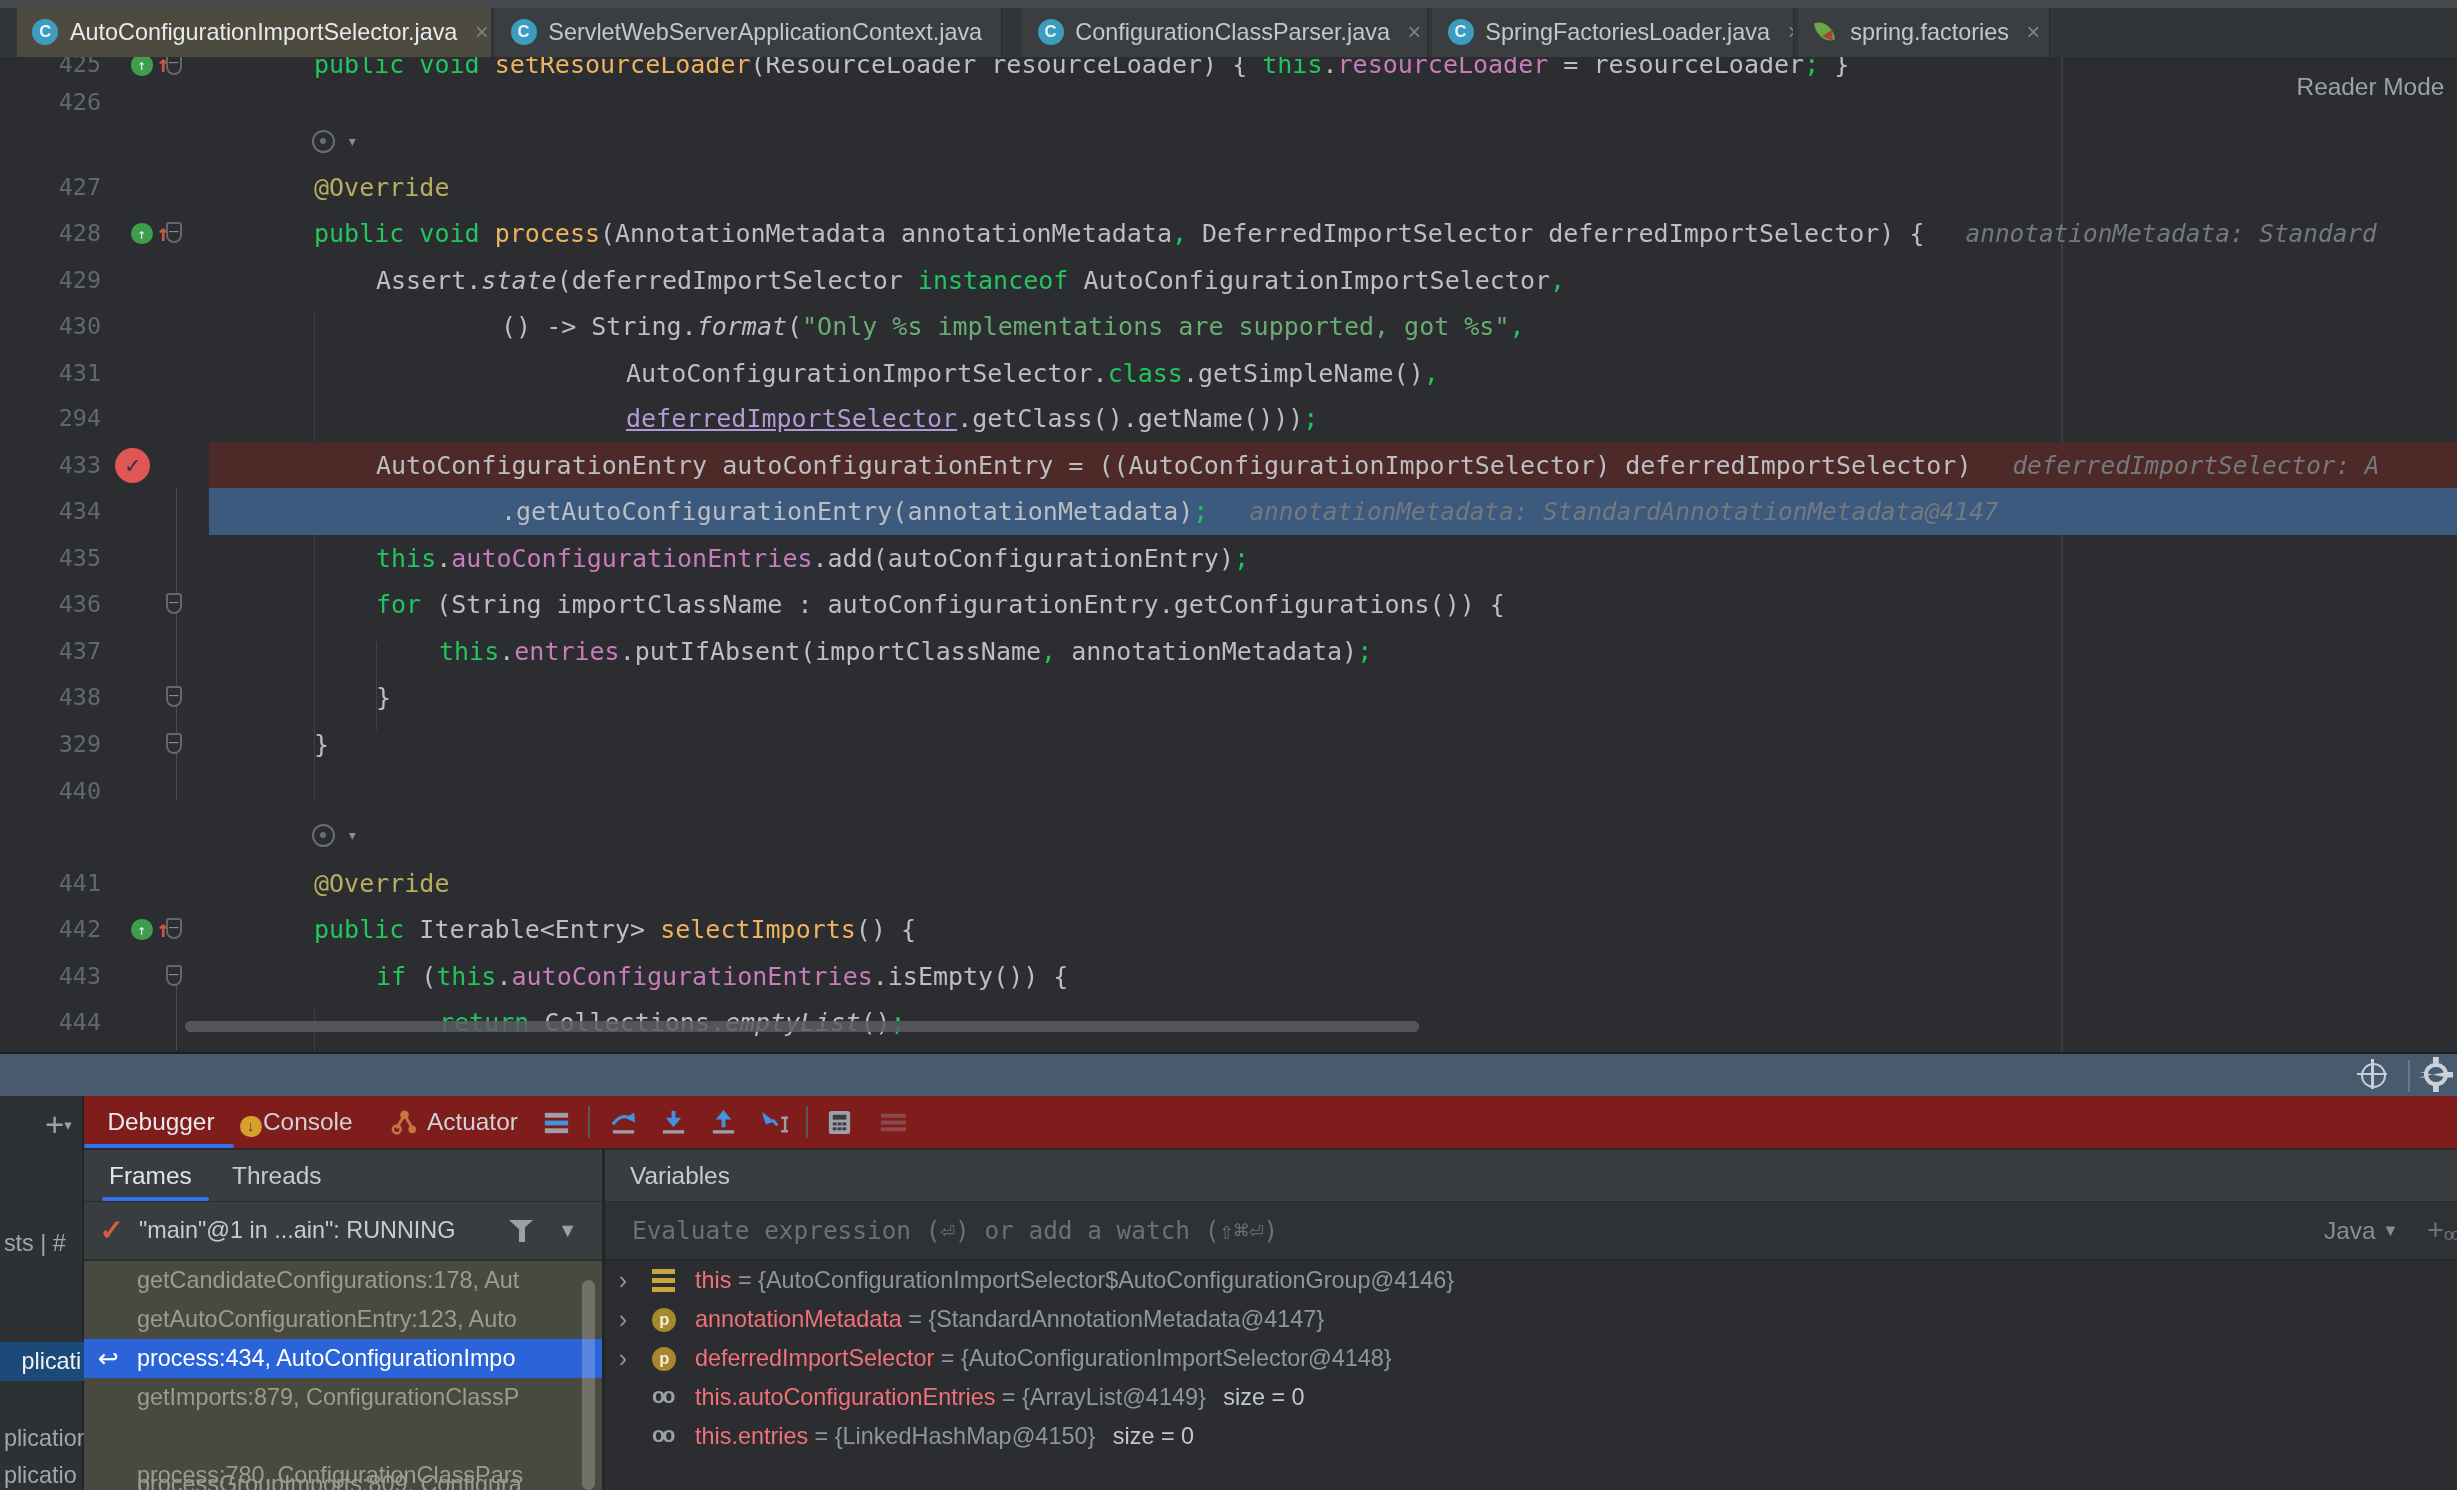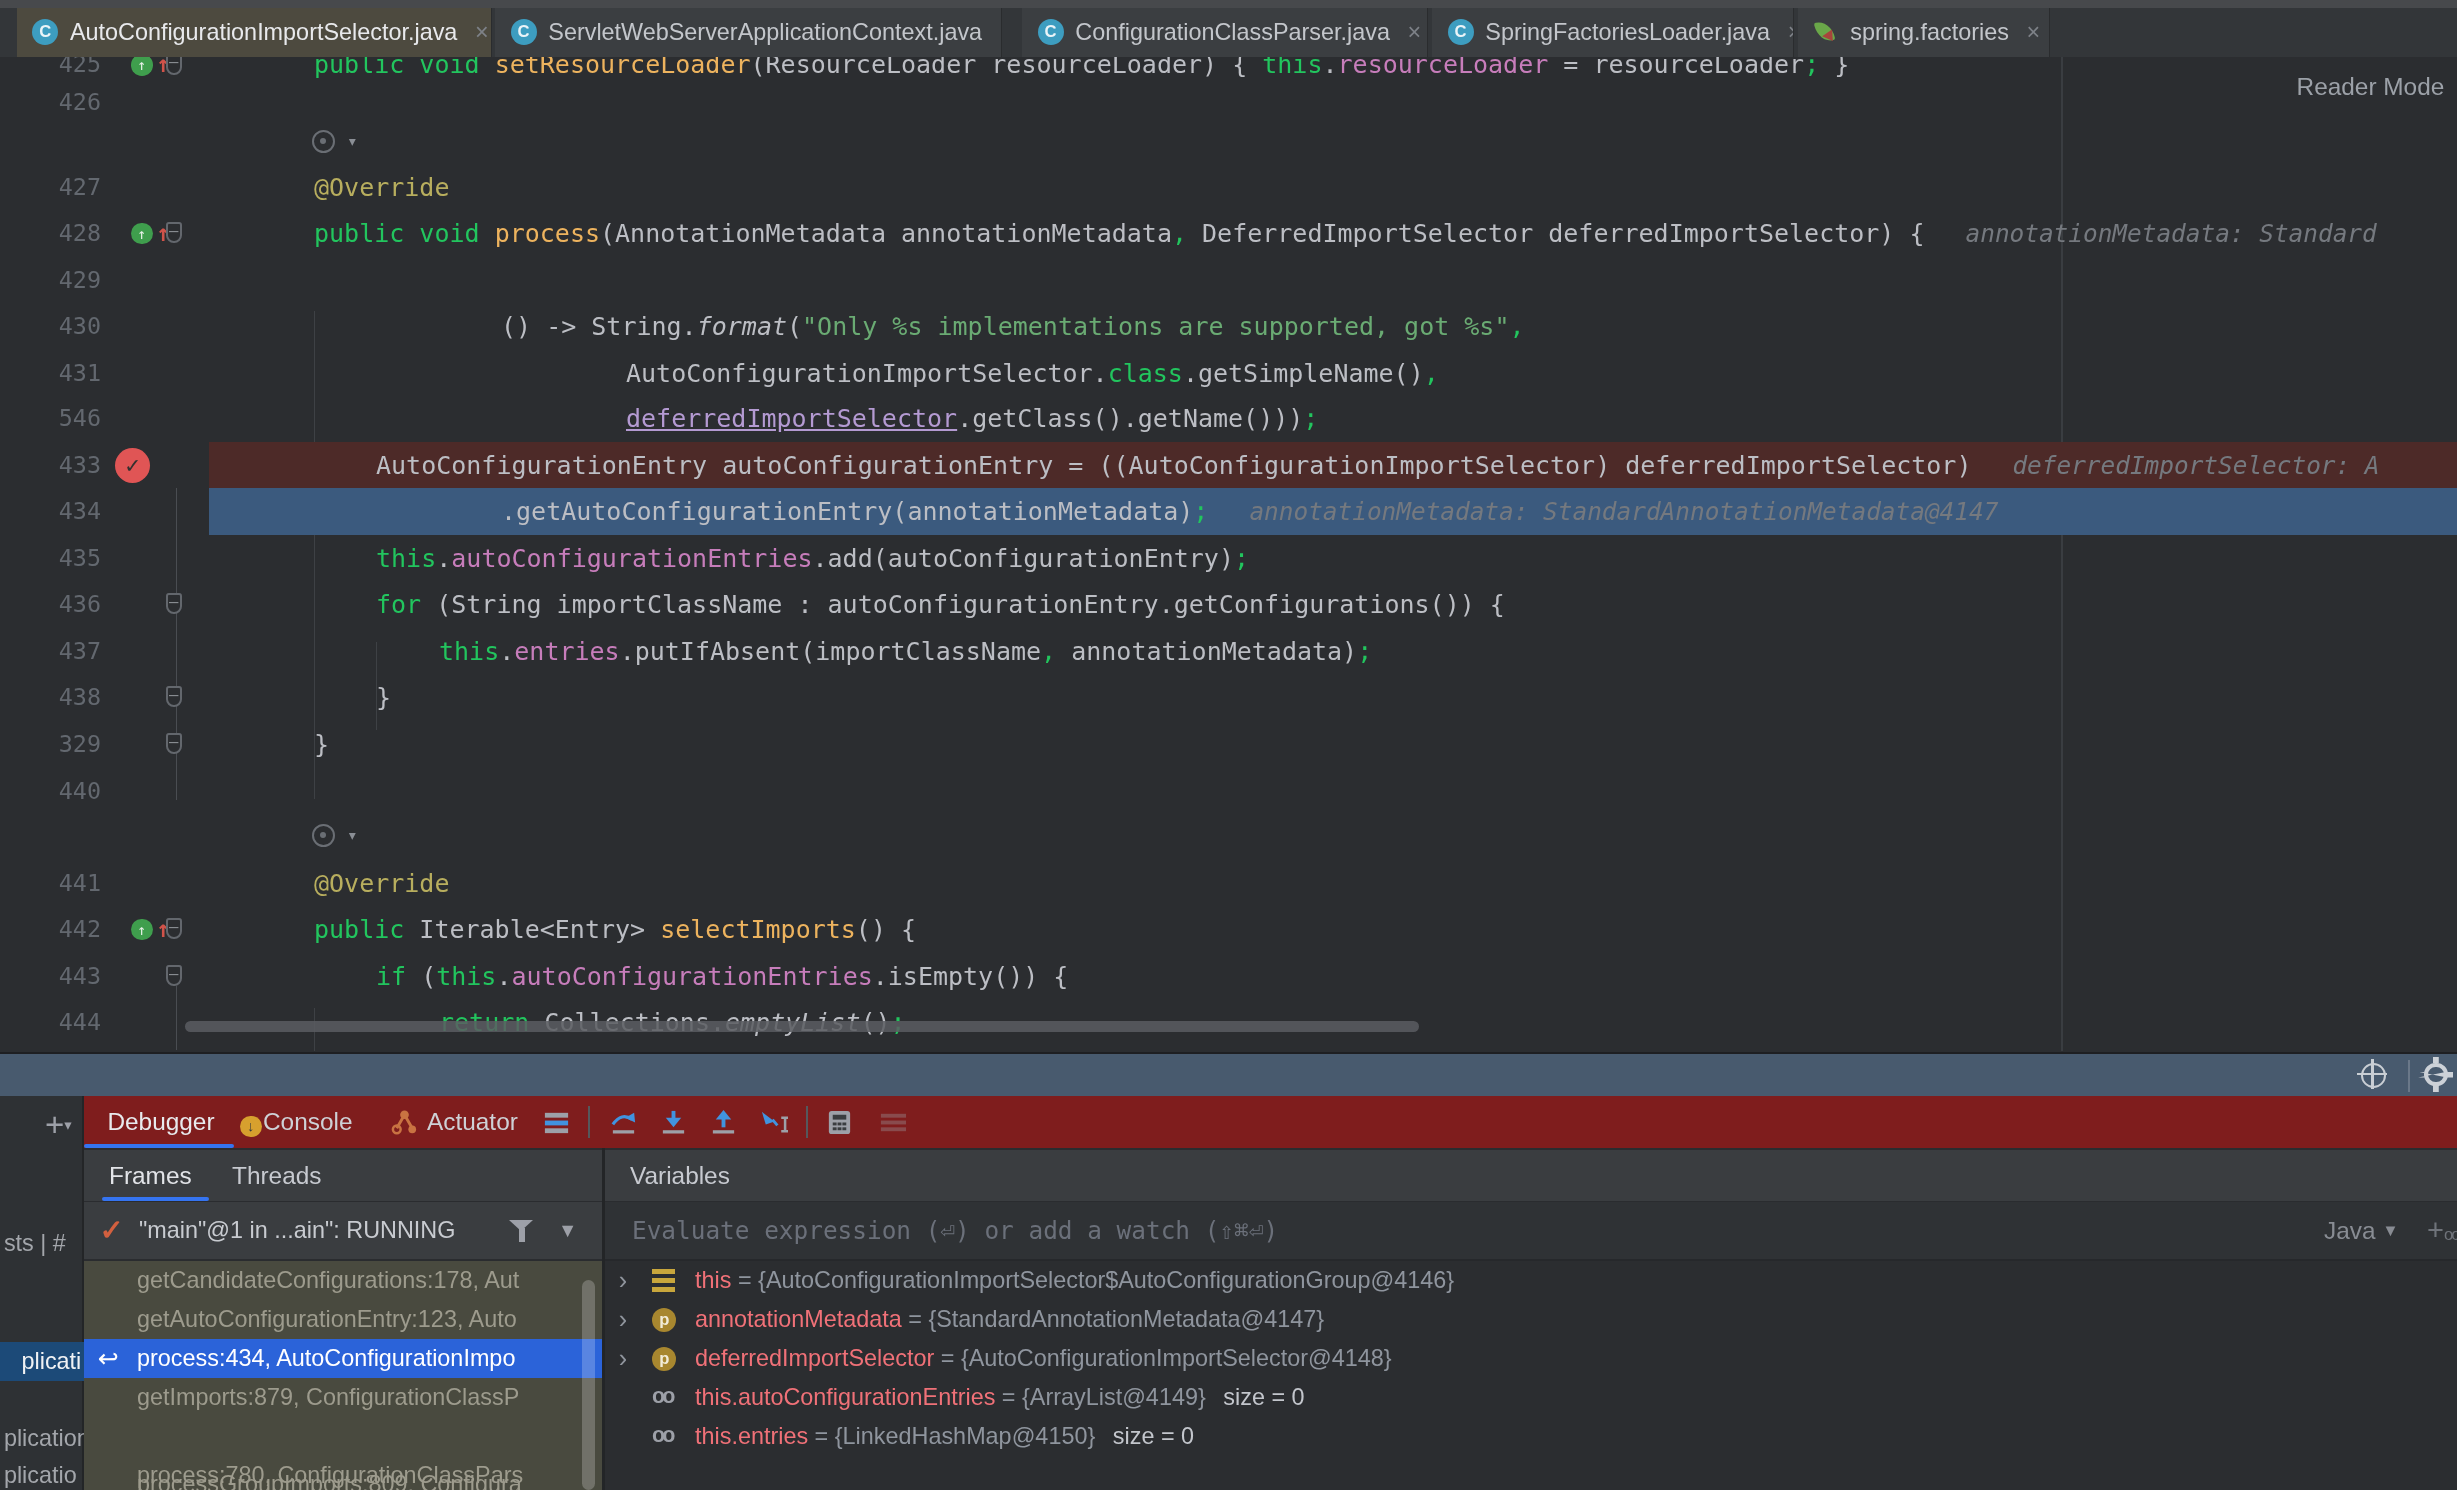--- a/index.html
+++ b/index.html
@@ -158,24 +158,24 @@
     <div class="abs fold-line" style="top:929px;height:64px;"></div>
     <div class="abs indent-guide" style="left:314px;top:254px;height:488px;"></div>
     <div class="abs indent-guide" style="left:376px;top:585px;height:88px;"></div>
     <div class="abs indent-guide" style="left:314px;top:951px;height:43px;"></div>
     <div id="lines">
         <div class="abs srcline" style="top: -15.6px;"><span class="num">425</span><span class="icon-override">↑</span><span class="icon-hotswap">↑</span><span class="icon-fold">–</span><span class="code" style="left: 314px;"><span class="tk-k">public void </span><span class="tk-m">setResourceLoader</span><span class="tk-p">(ResourceLoader resourceLoader) { </span><span class="tk-k">this</span><span class="tk-p">.</span><span class="tk-f">resourceLoader</span><span class="tk-p"> = resourceLoader</span><span class="tk-k">;</span><span class="tk-p"> }</span></span></div>
         <div class="abs srcline" style="top: 21.5px;"><span class="num">426</span><span class="code" style="left: 314px;"></span></div>
         <div class="abs srcline" style="top: 63px;"><span class="inlay-icon"></span><span class="inlay-chevron">▾</span></div>
         <div class="abs srcline" style="top: 107px;"><span class="num">427</span><span class="code" style="left: 314px;"><span class="tk-a">@Override</span></span></div>
         <div class="abs srcline" style="top: 153px;"><span class="num">428</span><span class="icon-override">↑</span><span class="icon-hotswap">↑</span><span class="icon-fold">–</span><span class="code" style="left: 314px;"><span class="tk-k">public void </span><span class="tk-m">process</span><span class="tk-p">(AnnotationMetadata annotationMetadata</span><span class="tk-k">,</span><span class="tk-p"> DeferredImportSelector deferredImportSelector) {</span><span class="tk-h">annotationMetadata: Standard</span></span></div>
-        <div class="abs srcline" style="top: 200px;"><span class="num">429</span></div>
+        <div class="abs srcline" style="top: 200px;"><span class="num">429</span><span class="code" style="left: 376px;"><span class="tk-p">Assert.</span><span class="tk-i">state</span><span class="tk-p">(deferredImportSelector </span><span class="tk-k">instanceof</span><span class="tk-p"> AutoConfigurationImportSelector</span><span class="tk-k">,</span></span></div>
         <div class="abs srcline" style="top: 246px;"><span class="num">430</span><span class="code" style="left: 501px;"><span class="tk-p">() -&gt; String.</span><span class="tk-i">format</span><span class="tk-p">(</span><span class="tk-s">"Only %s implementations are supported, got %s"</span><span class="tk-k">,</span></span></div>
         <div class="abs srcline" style="top: 293px;"><span class="num">431</span><span class="code" style="left: 626px;"><span class="tk-p">AutoConfigurationImportSelector.</span><span class="tk-k">class</span><span class="tk-p">.getSimpleName()</span><span class="tk-k">,</span></span></div>
-        <div class="abs srcline" style="top: 338px;"><span class="num">546</span><span class="code" style="left: 626px;"><span class="tk-u">deferredImportSelector</span><span class="tk-p">.getClass().getName()))</span><span class="tk-k">;</span></span></div>
+        <div class="abs srcline" style="top: 338px;"><span class="num">294</span><span class="code" style="left: 626px;"><span class="tk-u">deferredImportSelector</span><span class="tk-p">.getClass().getName()))</span><span class="tk-k">;</span></span></div>
         <div class="abs band-red" style="top: 385px;"></div>
         <div class="abs srcline" style="top: 385px;"><span class="num">433</span><span class="icon-bp">✓</span><span class="code" style="left: 376px;"><span class="tk-p">AutoConfigurationEntry autoConfigurationEntry = ((AutoConfigurationImportSelector) deferredImportSelector)</span><span class="tk-h">deferredImportSelector: A</span></span></div>
         <div class="abs band-blue" style="top: 431px;"></div>
         <div class="abs srcline" style="top: 431px;"><span class="num">434</span><span class="code" style="left: 501px;"><span class="tk-p">.getAutoConfigurationEntry(annotationMetadata)</span><span class="tk-k">;</span><span class="tk-h">annotationMetadata: StandardAnnotationMetadata@4147</span></span></div>
         <div class="abs srcline" style="top: 478px;"><span class="num">435</span><span class="code" style="left: 376px;"><span class="tk-k">this</span><span class="tk-p">.</span><span class="tk-f">autoConfigurationEntries</span><span class="tk-p">.add(autoConfigurationEntry)</span><span class="tk-k">;</span></span></div>
         <div class="abs srcline" style="top: 524px;"><span class="num">436</span><span class="icon-fold">–</span><span class="code" style="left: 376px;"><span class="tk-k">for</span><span class="tk-p"> (String importClassName : autoConfigurationEntry.getConfigurations()) {</span></span></div>
         <div class="abs srcline" style="top: 571px;"><span class="num">437</span><span class="code" style="left: 439px;"><span class="tk-k">this</span><span class="tk-p">.</span><span class="tk-f">entries</span><span class="tk-p">.putIfAbsent(importClassName</span><span class="tk-k">,</span><span class="tk-p"> annotationMetadata)</span><span class="tk-k">;</span></span></div>
         <div class="abs srcline" style="top: 617px;"><span class="num">438</span><span class="icon-fold">–</span><span class="code" style="left: 376px;"><span class="tk-p">}</span></span></div>
         <div class="abs srcline" style="top: 664px;"><span class="num">329</span><span class="icon-fold">–</span><span class="code" style="left: 314px;"><span class="tk-p">}</span></span></div>
         <div class="abs srcline" style="top: 711px;"><span class="num">440</span><span class="code" style="left: 314px;"></span></div>

